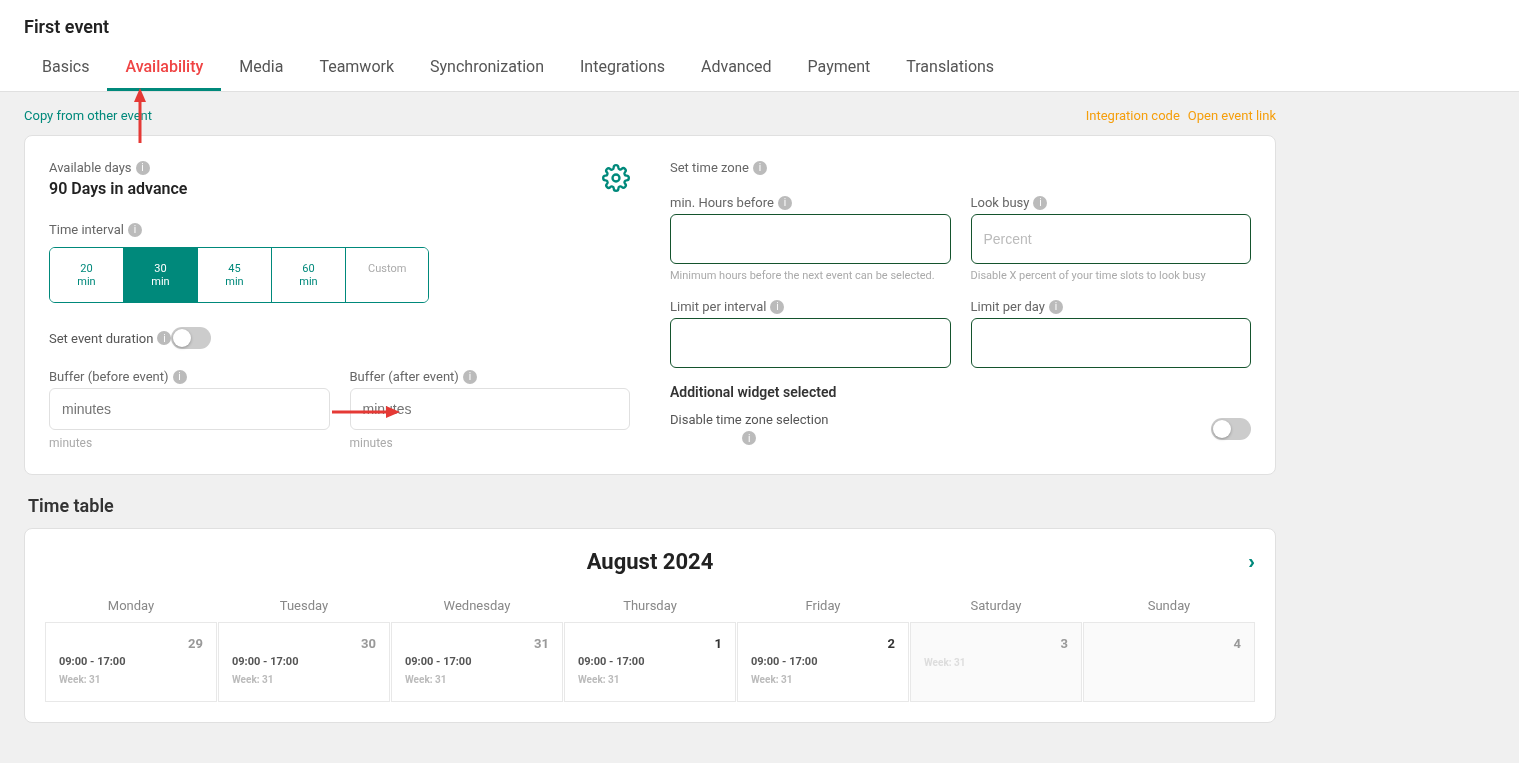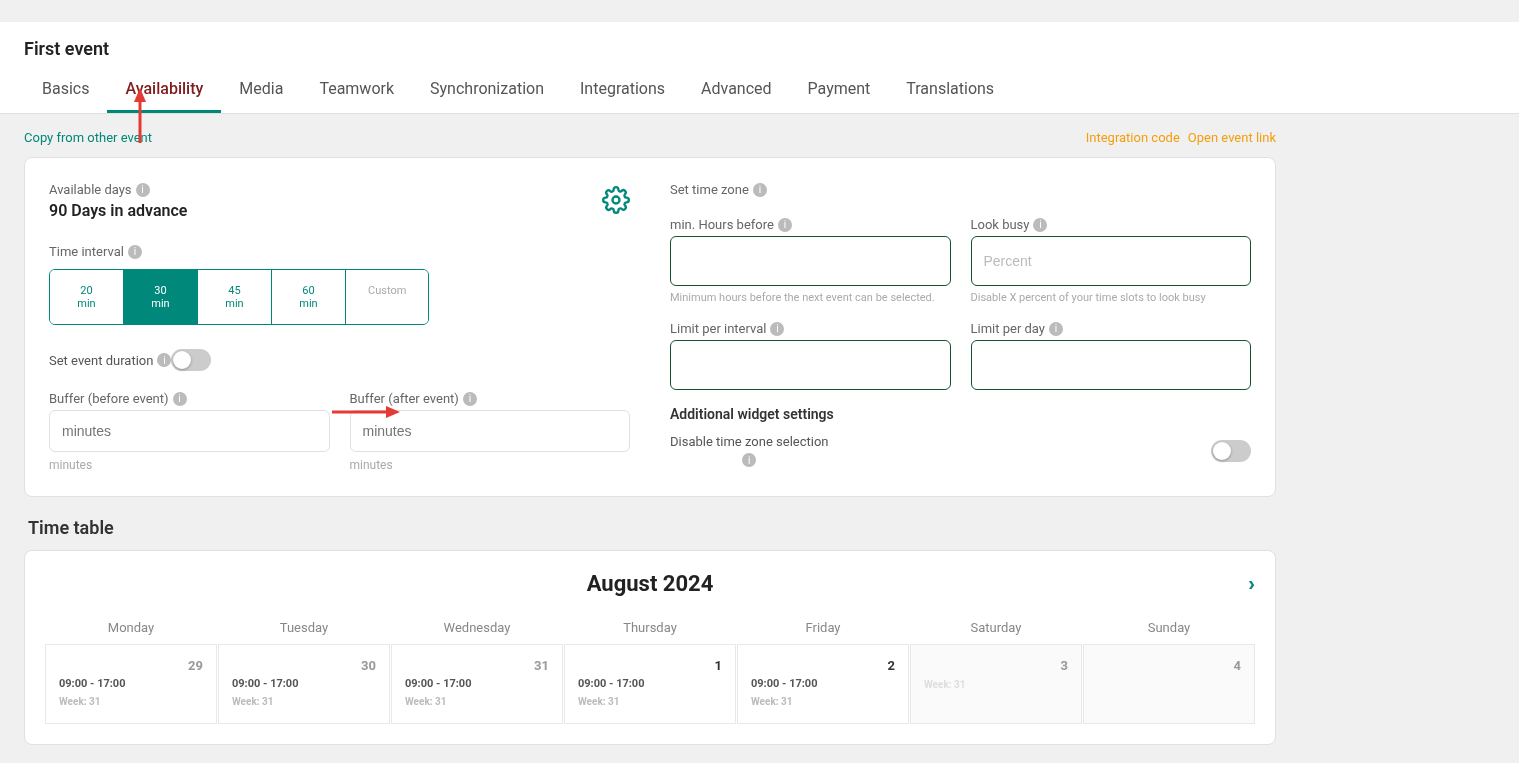--- a/index.html
+++ b/index.html
@@ -1,22 +1,22 @@
 <!DOCTYPE html>
 <html><head>
   <meta charset="utf-8">
   <style>
     * { box-sizing: border-box; margin: 0; padding: 0; }
     body { font-family: -apple-system, BlinkMacSystemFont, 'Segoe UI', Roboto, sans-serif; background: #f0f0f0; color: #333; font-size: 14px; }
 
-    .page-header { background: #fff; padding: 0 24px; border-bottom: 1px solid #e0e0e0; margin-top: 22px; }
+    .page-header { background: #fff; padding: 0 24px; border-bottom: 1px solid #e0e0e0; }
     .event-title { font-size: 18px; font-weight: 600; padding: 16px 0 8px; color: #222; }
     .nav-tabs { display: flex; gap: 0; border-bottom: none; }
     .nav-tab { padding: 12px 18px; cursor: pointer; color: #555; font-size: 16px; border-bottom: 3px solid transparent; text-decoration: none; text-align: center; }
-    .nav-tab.active { color: #7f1d1d; border-bottom: 3px solid #00897b; font-weight: 500; }
+    .nav-tab.active { color: #ef4444; border-bottom: 3px solid #00897b; font-weight: 500; }
 
     .content-area { padding: 16px 24px; max-width: 1300px; }
 
     .toolbar-row { display: flex; justify-content: space-between; align-items: center; margin-bottom: 12px; }
     .copy-link { color: #00897b; cursor: pointer; font-size: 13px; }
     .right-links { display: flex; gap: 8px; }
     .right-link { color: #f59e0b; cursor: pointer; font-size: 13px; }
 
     .card { background: #fff; border-radius: 8px; border: 1px solid #e0e0e0; padding: 24px; margin-bottom: 20px; position: relative; }
 
@@ -256,21 +256,21 @@
             <div class="field-col">
               <div class="field-label">
                 <span>Limit per day</span>
                 <span class="info-icon">i</span>
               </div>
               <input type="text" class="number-input" style="">
             </div>
           </div>
 
           <div class="additional-widget">
-            <div class="additional-widget-title">Additional widget settings</div>
+            <div class="additional-widget-title">Additional widget selected</div>
             <div class="disable-tz-row">
               <div class="disable-tz-label">
                 <span>Disable time zone selection</span>
                 <span class="info-icon">i</span>
               </div>
               <div class="toggle">
                 <div class="toggle-thumb"></div>
               </div>
             </div>
           </div>

